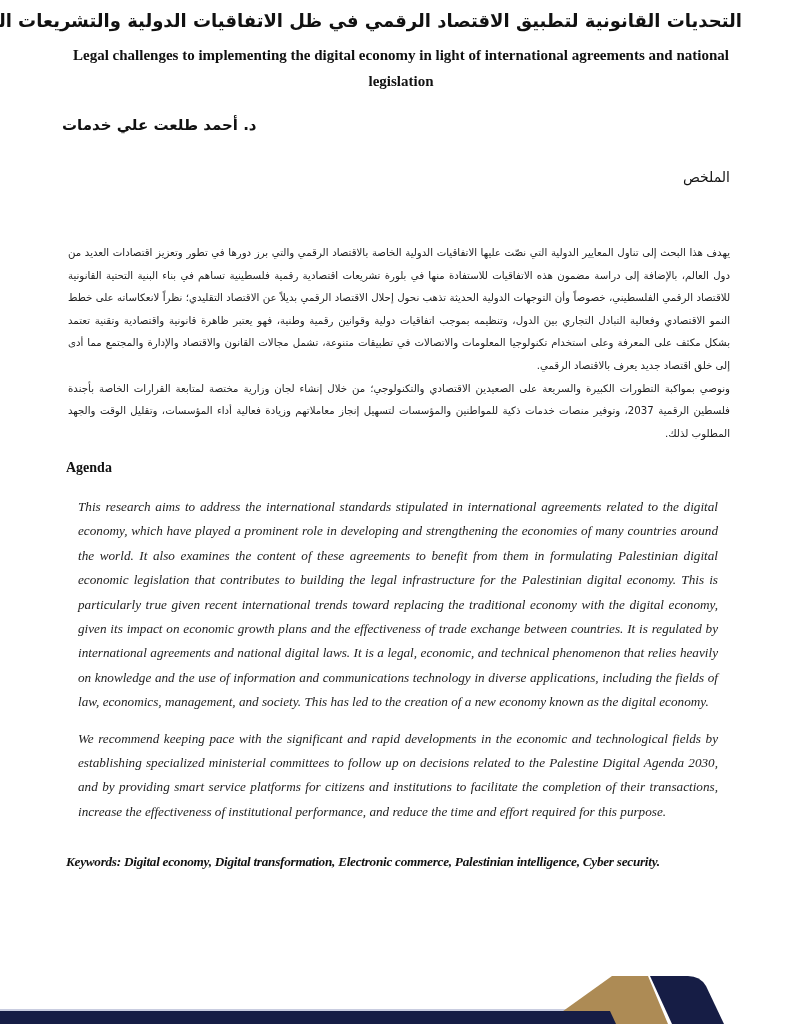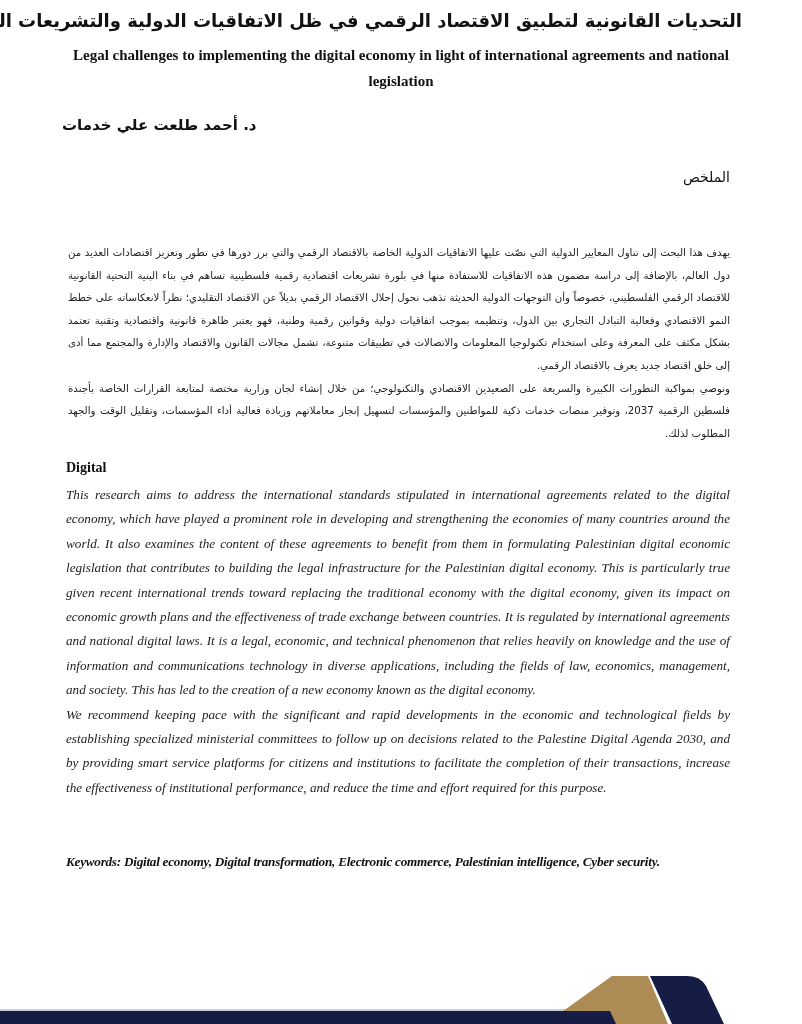--- a/index.html
+++ b/index.html
@@ -110,21 +110,21 @@
     left: 66px;
     width: 664px;
     font-family: "Liberation Serif", serif;
     font-style: italic;
     font-size: 13.2px;
     line-height: 24.4px;
     text-align: justify;
     color: #222;
   }
   .abstract-body p {
-    margin: 0;
+    margin: 12px;
   }
   .keywords {
     position: absolute;
     top: 853px;
     left: 66px;
     width: 680px;
     font-family: "Liberation Serif", serif;
     font-style: italic;
     font-weight: bold;
     font-size: 13.2px;
@@ -152,21 +152,21 @@
   <div class="title-en">Legal challenges to implementing the digital economy in light of international agreements and national legislation</div>
 
   <div class="author">د. أحمد طلعت علي خدمات</div>
 
   <div class="summary-heading">الملخص</div>
   <div class="summary-body">
     <p>يهدف هذا البحث إلى تناول المعايير الدولية التي نصّت عليها الاتفاقيات الدولية الخاصة بالاقتصاد الرقمي والتي برز دورها في تطور وتعزيز اقتصادات العديد من دول العالم، بالإضافة إلى دراسة مضمون هذه الاتفاقيات للاستفادة منها في بلورة تشريعات اقتصادية رقمية فلسطينية تساهم في بناء البنية التحتية القانونية للاقتصاد الرقمي الفلسطيني، خصوصاً وأن التوجهات الدولية الحديثة تذهب نحول إحلال الاقتصاد الرقمي بديلاً عن الاقتصاد التقليدي؛ نظراً لانعكاساته على خطط النمو الاقتصادي وفعالية التبادل التجاري بين الدول، وتنظيمه بموجب اتفاقيات دولية وقوانين رقمية وطنية، فهو يعتبر ظاهرة قانونية واقتصادية وتقنية تعتمد بشكل مكثف على المعرفة وعلى استخدام تكنولوجيا المعلومات والاتصالات في تطبيقات متنوعة، تشمل مجالات القانون والاقتصاد والإدارة والمجتمع مما أدى إلى خلق اقتصاد جديد يعرف بالاقتصاد الرقمي.</p>
     <p>ونوصي بمواكبة التطورات الكبيرة والسريعة على الصعيدين الاقتصادي والتكنولوجي؛ من خلال إنشاء لجان وزارية مختصة لمتابعة القرارات الخاصة بأجندة فلسطين الرقمية 2037، وتوفير منصات خدمات ذكية للمواطنين والمؤسسات لتسهيل إنجاز معاملاتهم وزيادة فعالية أداء المؤسسات، وتقليل الوقت والجهد المطلوب لذلك.</p>
   </div>
 
-  <div class="abstract-heading">Digital</div>
+  <div class="abstract-heading">Agenda</div>
   <div class="abstract-body">
     <p>This research aims to address the international standards stipulated in international agreements related to the digital economy, which have played a prominent role in developing and strengthening the economies of many countries around the world. It also examines the content of these agreements to benefit from them in formulating Palestinian digital economic legislation that contributes to building the legal infrastructure for the Palestinian digital economy. This is particularly true given recent international trends toward replacing the traditional economy with the digital economy, given its impact on economic growth plans and the effectiveness of trade exchange between countries. It is regulated by international agreements and national digital laws. It is a legal, economic, and technical phenomenon that relies heavily on knowledge and the use of information and communications technology in diverse applications, including the fields of law, economics, management, and society. This has led to the creation of a new economy known as the digital economy.</p>
     <p>We recommend keeping pace with the significant and rapid developments in the economic and technological fields by establishing specialized ministerial committees to follow up on decisions related to the Palestine Digital Agenda 2030, and by providing smart service platforms for citizens and institutions to facilitate the completion of their transactions, increase the effectiveness of institutional performance, and reduce the time and effort required for this purpose.</p>
   </div>
   <div class="keywords">Keywords: Digital economy, Digital transformation, Electronic commerce, Palestinian intelligence, Cyber security.</div>
 
   <svg class="footer-deco" viewBox="0 0 802 70" preserveAspectRatio="none">
 
     <rect x="0" y="55" width="612" height="2" fill="#c9cde0"></rect>
 

